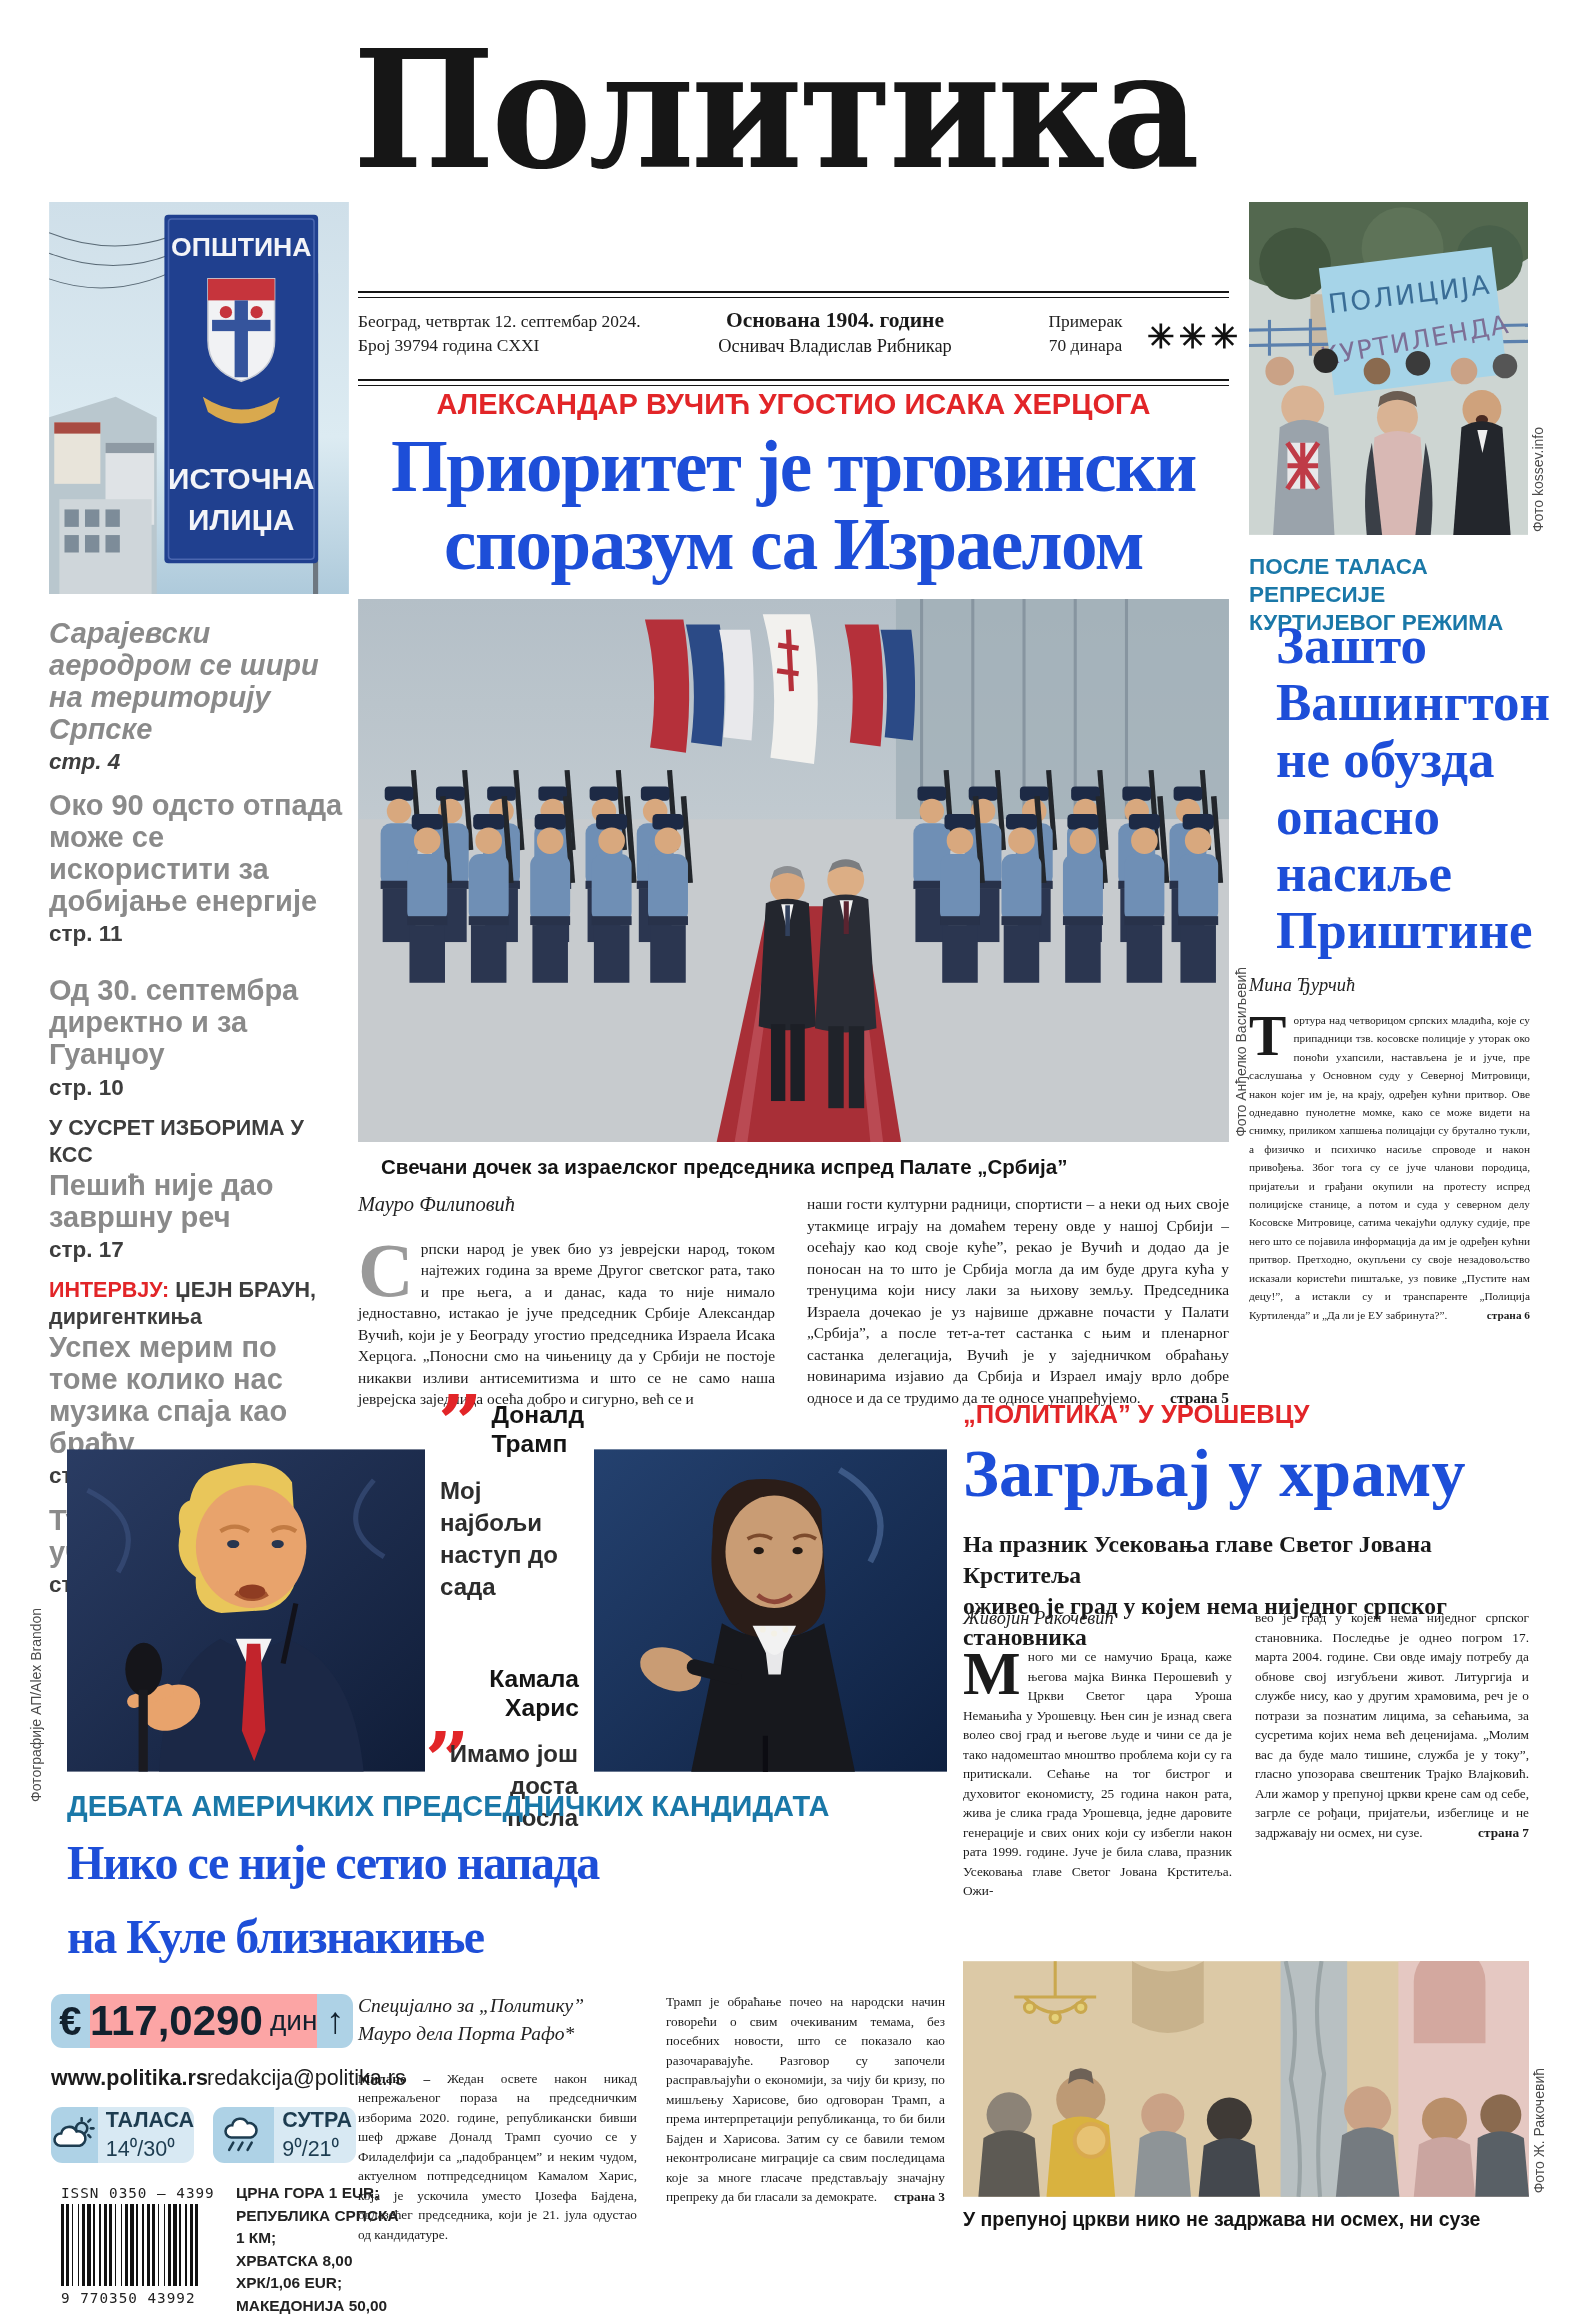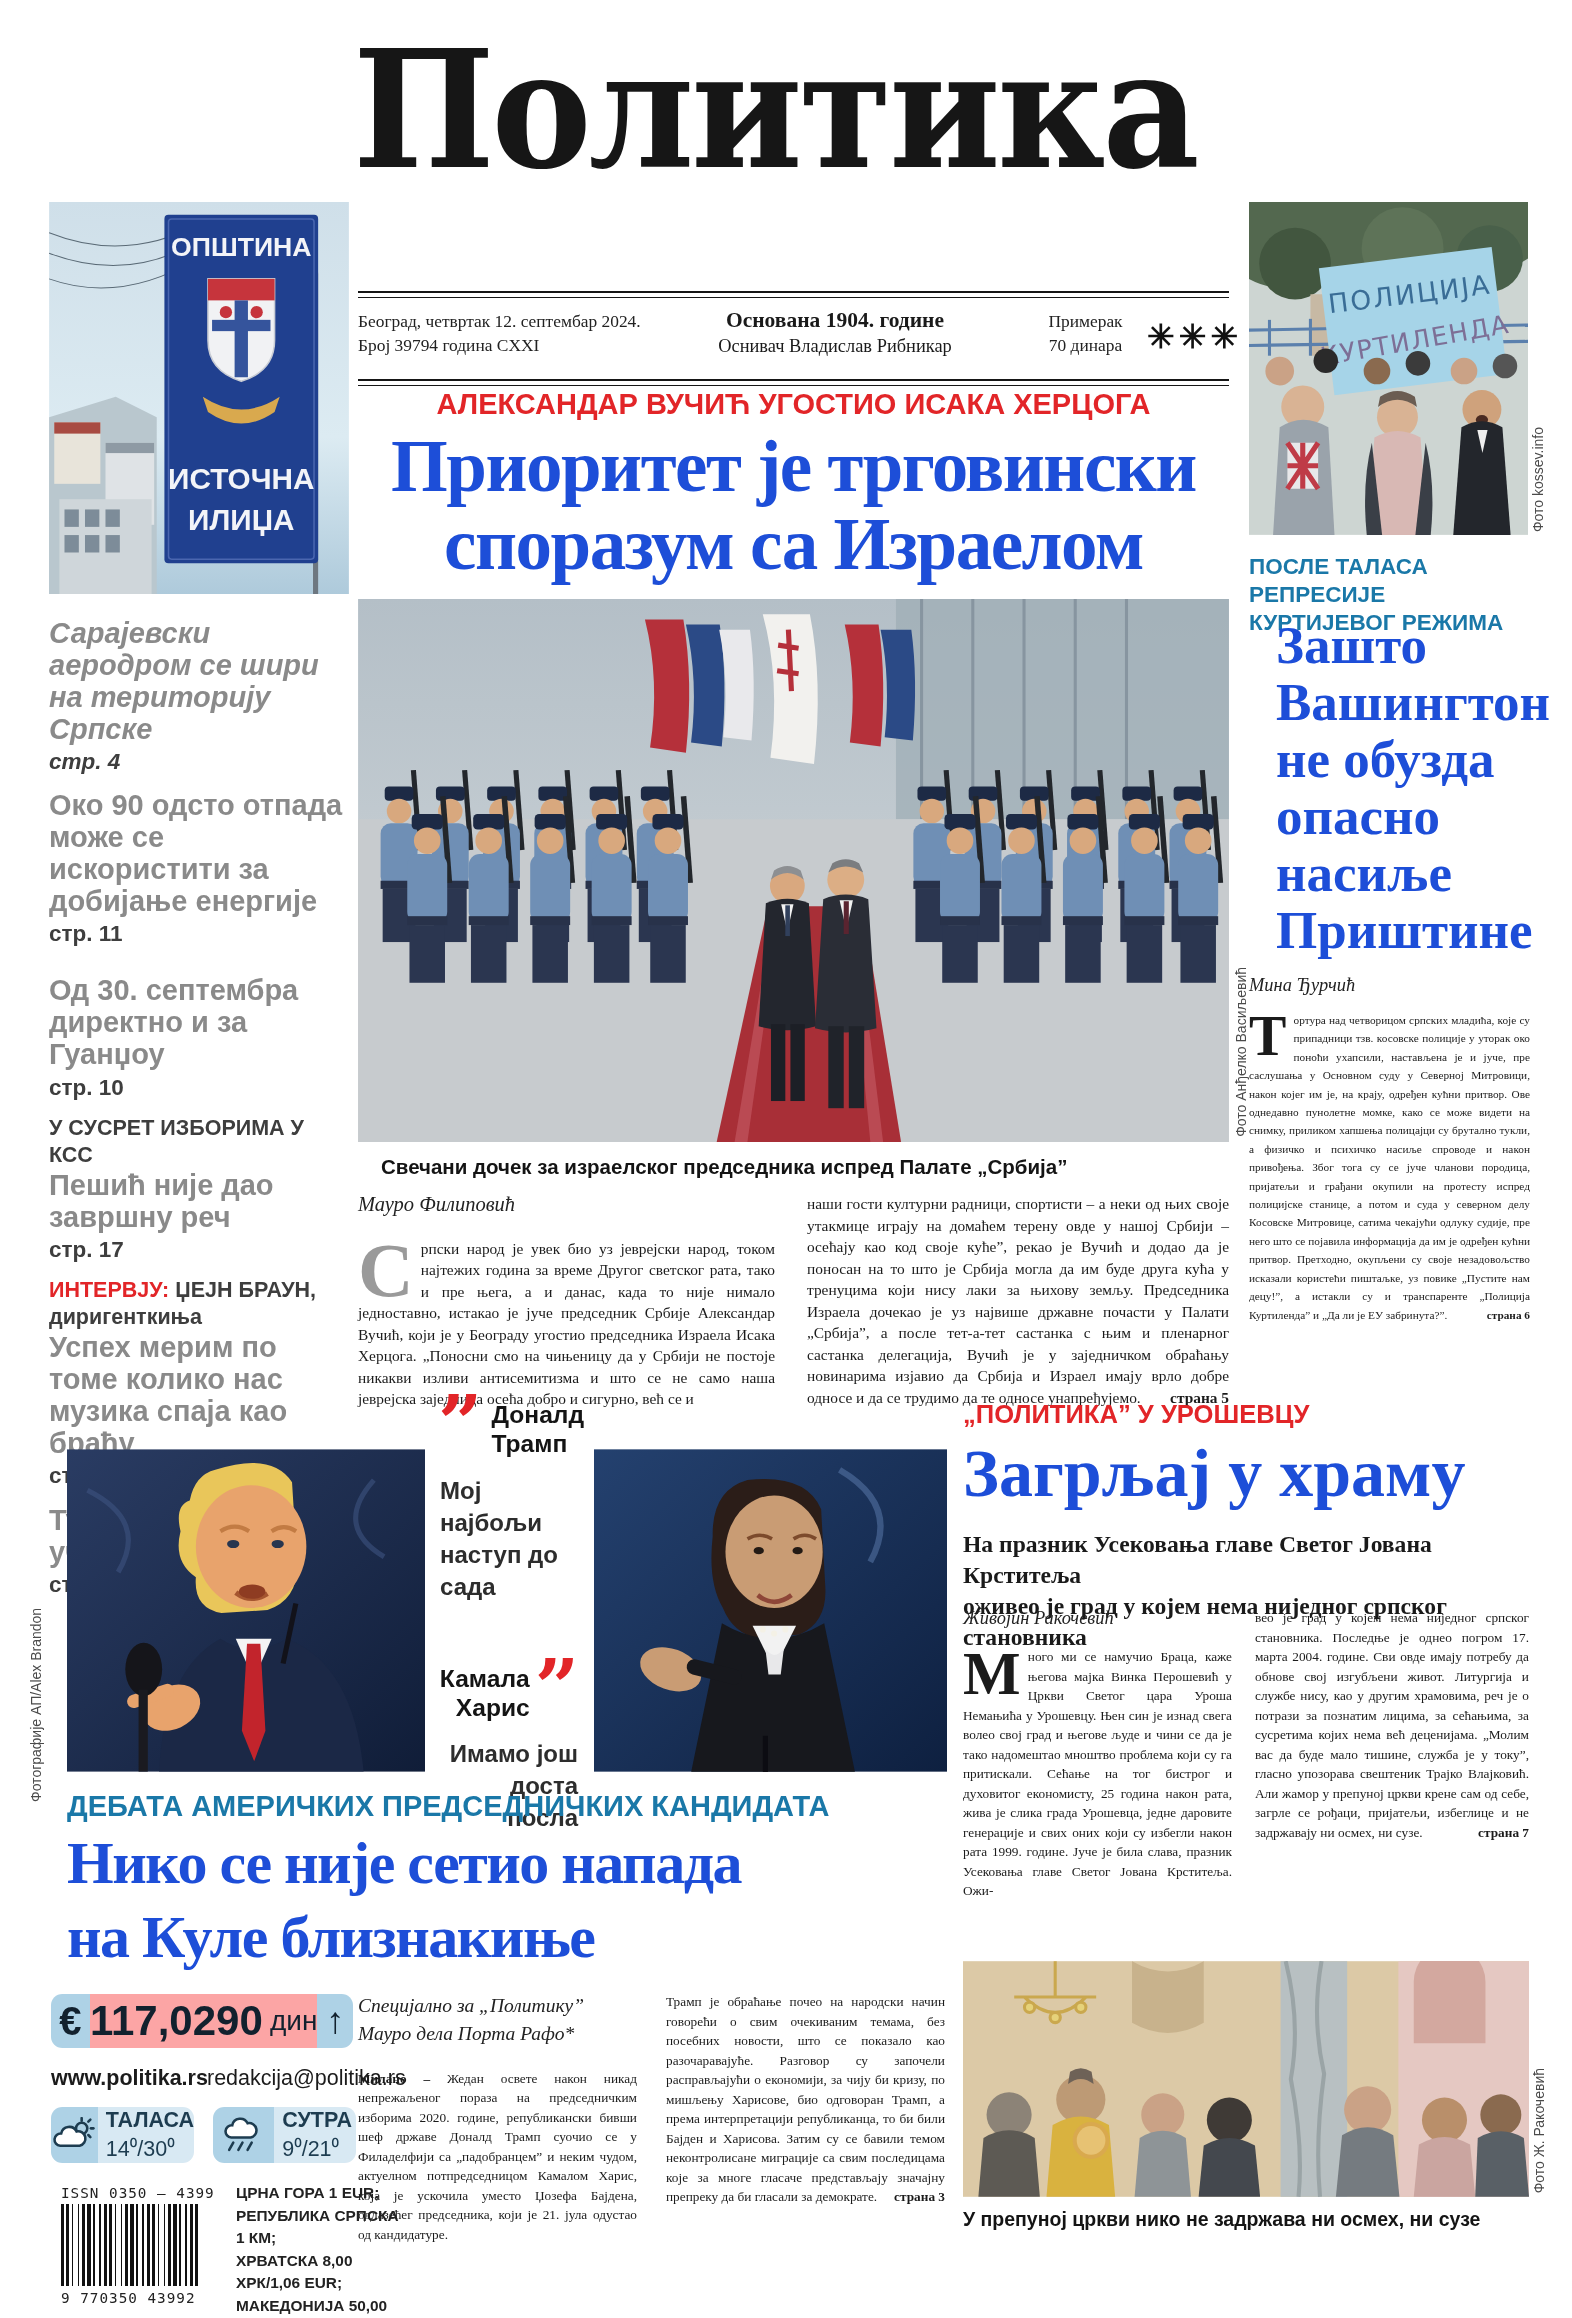--- a/index.html
+++ b/index.html
@@ -357,21 +357,21 @@
       <path d="M352,380 h26 l10,170 -22,60 -24,-60 Z" fill="#c2242c"></path>
       <ellipse cx="205" cy="505" rx="58" ry="42" fill="#e8a36c" transform="rotate(-25 205 505)"></ellipse>
       <rect x="115" y="470" width="95" height="26" rx="13" fill="#e8a36c" transform="rotate(-18 160 480)"></rect>
       <ellipse cx="150" cy="430" rx="36" ry="52" fill="#15151a"></ellipse>
       <rect x="140" y="470" width="18" height="160" fill="#1a1a20"></rect>
       <rect x="430" y="300" width="10" height="120" fill="#12121a" transform="rotate(12 435 360)"></rect>
     </svg>
   </div>
 
   <div class="abs qtext" style="left:440px;top:1475px;width:138px;">Мој најбољи наступ до сада</div>
-  <div class="abs" style="left:425px;top:1664px;width:154px;display:flex;justify-content:flex-end;gap:5px;">
+  <div class="abs" style="left:425px;top:1664px;width:154px;display:flex;justify-content:flex-end;gap:15px;flex-direction:column;">
     <div class="qname" style="text-align:right;">
       <div>Камала</div>
       <div>Харис</div>
     </div>
     <div class="qmark">”</div>
   </div>
   <div class="abs qtext" style="left:440px;top:1738px;width:138px;text-align:right;">Имамо још доста посла</div>
 
   <div class="abs" style="left:594px;top:1449px;width:353px;height:323px;">
     <svg width="353" height="323" viewBox="0 0 690 630">
@@ -398,21 +398,21 @@
           <circle cx="352" cy="360" r="6"></circle>
           <circle cx="374" cy="352" r="6"></circle>
         </g>
       <ellipse cx="150" cy="430" rx="62" ry="40" fill="#c99c74" transform="rotate(20 150 430)"></ellipse>
       <rect x="180" y="420" width="110" height="30" rx="15" fill="#17181d" transform="rotate(14 235 435)"></rect>
       <rect x="330" y="560" width="10" height="80" fill="#0c0c12"></rect>
     </svg>
   </div>
 
   <div class="abs kicker-blue" style="left:67px;top:1790px;font-size:29px;">ДЕБАТА АМЕРИЧКИХ ПРЕДСЕДНИЧКИХ КАНДИДАТА</div>
-  <div class="abs hl-serif" style="left:67px;top:1826px;font-size:60px;line-height:74px;letter-spacing:-1.5px;">
+  <div class="abs hl-serif" style="left:67px;top:1826px;font-size:48px;line-height:74px;letter-spacing:-1.5px;">
     <div>Нико се није сетио напада</div>
     <div>на Куле близнакиње</div>
   </div>
 
   <div class="abs kicker-red" style="left:963px;top:1400px;font-size:25.6px;">„ПОЛИТИКА” У УРОШЕВЦУ</div>
   <div class="abs hl-serif" style="left:963px;top:1434px;font-size:68px;">Загрљај у храму</div>
   <div class="abs" style="left:963px;top:1529px;width:568px;font-size:23.6px;line-height:31px;font-weight:bold;">
     <div>На празник Усековања главе Светог Јована Крститеља</div>
     <div>оживео је град у којем нема ниједног српског становника</div>
   </div>

